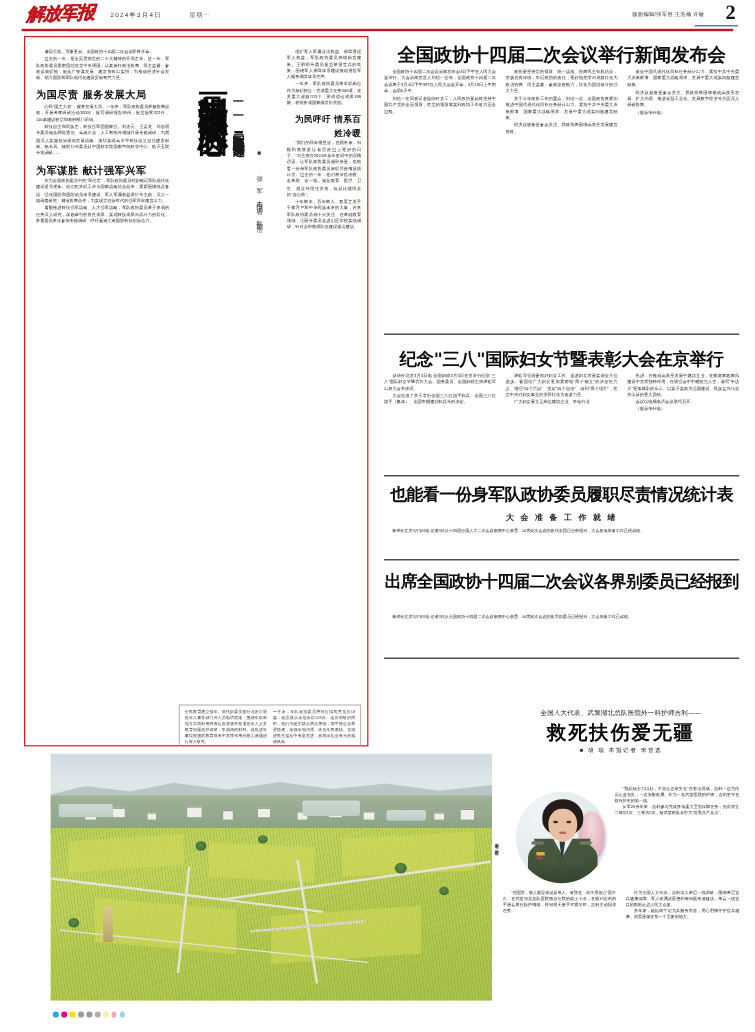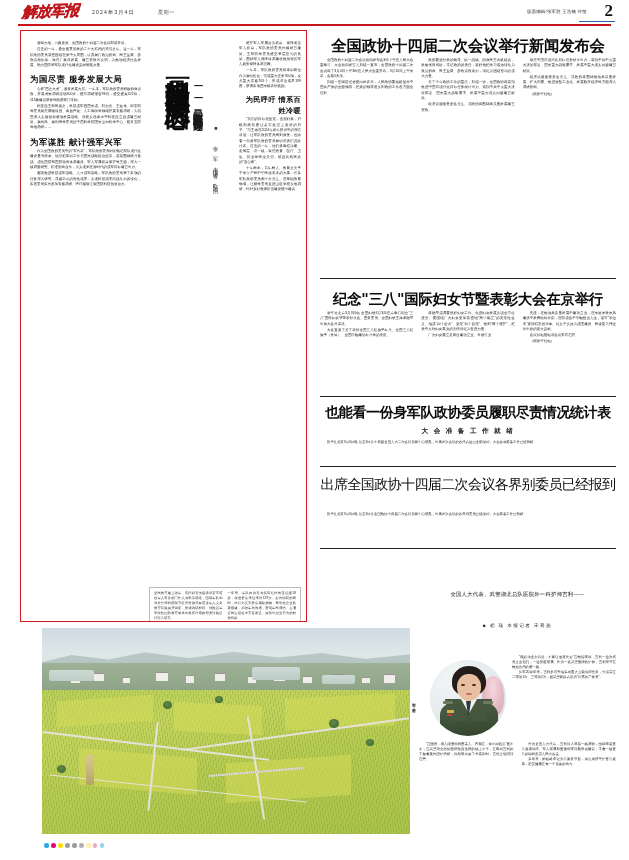--- a/index.html
+++ b/index.html
@@ -153,21 +153,21 @@
     position: absolute; left: 320px; top: 404px; width: 296px;
     text-align: center;
     font-family: "DejaVu Serif", serif;
     font-size: 14px; font-weight: bold; color: #0a0a0a;
     letter-spacing: -0.4px; white-space: nowrap;
   }
   .headline4 {
     position: absolute; left: 320px; top: 476px; width: 296px;
     text-align: center;
     font-family: "DejaVu Serif", serif;
-    font-size: 14px; font-weight: normal; color: #0a0a0a;
+    font-size: 14px; font-weight: bold; color: #0a0a0a;
     letter-spacing: -0.6px; white-space: nowrap;
   }
   .subdeck {
     position: absolute; width: 296px; left: 320px;
     text-align: center;
     font-family: "DejaVu Serif", serif;
     font-size: 6.6px; font-weight: bold; color: #222;
     letter-spacing: 1.6px;
   }
   .sd3 { top: 427px; }
@@ -416,20 +416,21 @@
   <div class="r-sep" style="left:320px; top:466px; width:296px;"></div>
 
   <div class="headline4">出席全国政协十四届二次会议各界别委员已经报到</div>
   <div class="body1col" style="top:512px;">
     <p>新华社北京3月3日电  记者3日从全国政协十四届二次会议新闻中心获悉，出席此次会议的各界别委员已经报到，大会筹备工作已就绪。</p>
   </div>
   <div class="r-sep" style="left:320px; top:548px; width:296px;"></div>
 
 
   <div class="kicker">全国人大代表、武警湖北总队医院外一科护师吉利——</div>
+  <div class="headline5">救死扶伤爱无疆</div>
   <div class="byline5">■ 胡  瑞   本报记者  宋普选</div>
 
   <div class="portrait">
     <div class="pt-bg"></div>
     <div class="pt-flower"></div>
     <div class="pt-body"></div>
     <div class="pt-collar-l"></div>
     <div class="pt-collar-r"></div>
     <div class="pt-shirt"></div>
     <div class="pt-tie"></div>

